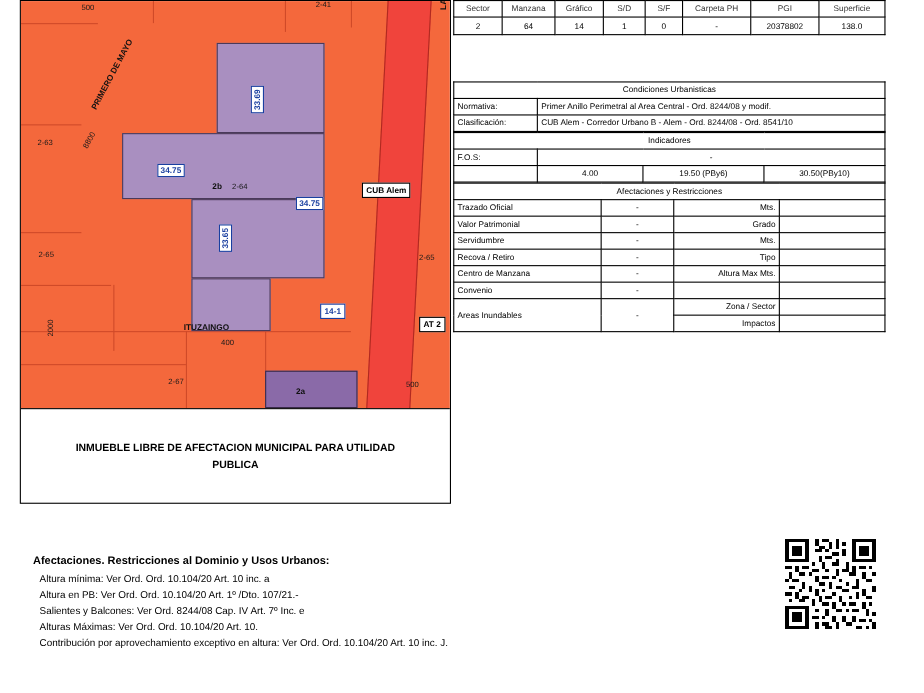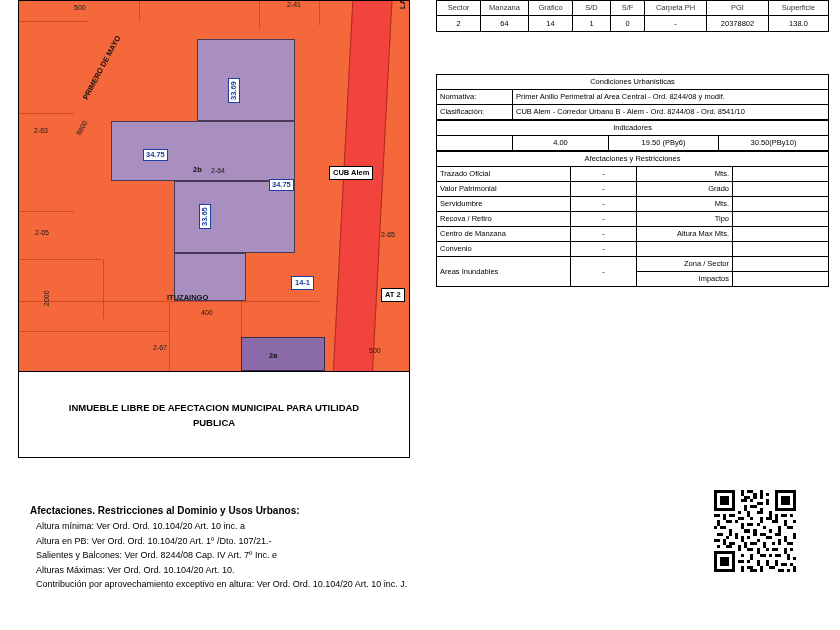--- a/index.html
+++ b/index.html
@@ -121,21 +121,21 @@
   #map-caption span {
     font-size: 9.5px;
     font-weight: bold;
     line-height: 15px;
     padding: 0 28px;
   }
 
   
   #right-panel {
     position: absolute;
-    left: 436px;
+    left: 412px;
     top: 0;
     width: 392px;
   }
   table.t {
     border-collapse: collapse;
     width: 392px;
     table-layout: fixed;
   }
   table.t td, table.t th {
     border: 1px solid #000;
@@ -312,20 +312,24 @@
   <table class="t">
     <colgroup>
       <col style="width:76px">
         <col style="width:96px">
         <col style="width:110px">
         <col style="width:110px">
     </colgroup>
     <tbody>
         <tr>
       <td class="hdr" colspan="4">Indicadores</td>
+    </tr>
+    <tr>
+      <td class="lft">F.O.S:</td>
+      <td class="ctr" colspan="3">-</td>
     </tr>
     <tr>
       <td class="lft"></td>
       <td class="ctr valcell">4.00</td>
       <td class="ctr valcell">19.50 (PBy6)</td>
       <td class="ctr valcell">30.50(PBy10)</td>
     </tr>
   </tbody>
     </table>
 

